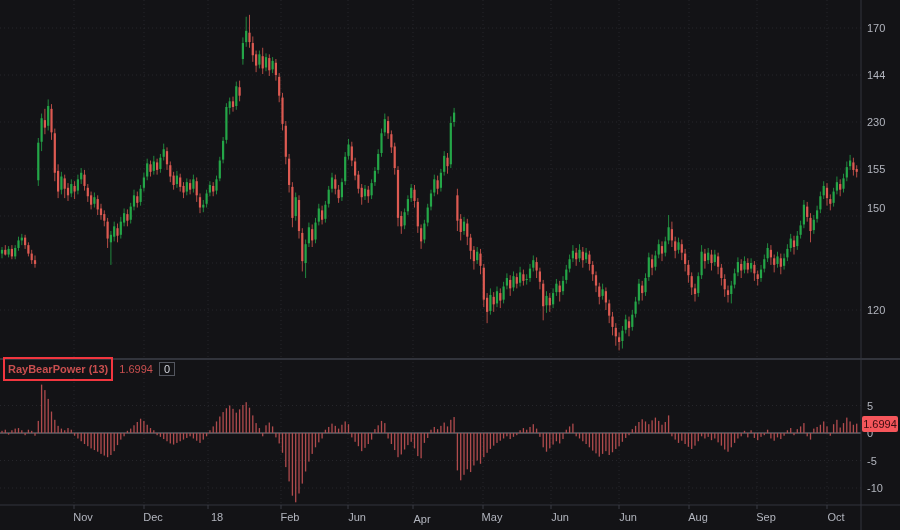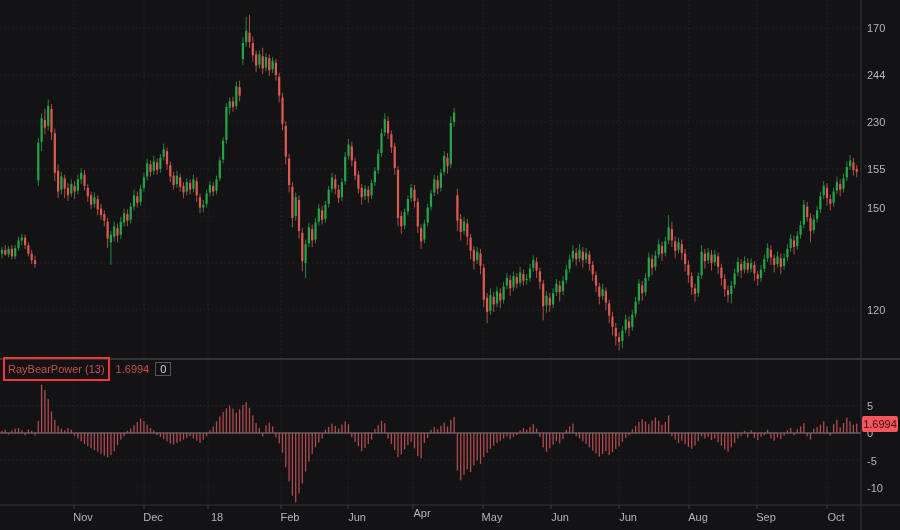--- a/index.html
+++ b/index.html
@@ -2,21 +2,21 @@
 <html><head>
 <meta charset="utf-8">
 <style>
   html,body{margin:0;padding:0;background:#0b0b0d;}
   .chart-root{position:relative;width:900px;height:530px;background:#131316;overflow:hidden;
     font-family:"Liberation Sans",sans-serif;}
   #plot{position:absolute;left:0;top:0;}
   .axis-label{position:absolute;color:#b2b5be;font-size:11px;line-height:12px;white-space:nowrap;}
   .time-label{position:absolute;color:#b2b5be;font-size:11px;line-height:12px;text-align:center;width:34px;}
   .legend{position:absolute;left:3px;top:361px;display:flex;align-items:center;gap:6px;height:16px;}
-  .legend-title{border:2px solid #f2363f;color:#c94f4f;font-size:11px;line-height:12px;padding:4px 3px;}
+  .legend-title{border:2px solid #f2363f;color:#c94f4f;font-size:11px;line-height:12px;padding:4px 3px;font-weight:bold;}
   .legend-value{color:#c94f4f;font-size:11px;}
   .legend-zero{border:1px solid #53565f;color:#d1d4dc;font-size:11px;line-height:12px;padding:0 4px;}
   .badge{position:absolute;left:862px;top:416px;width:36px;height:16px;background:#f6565b;color:#3a0d10;
     font-size:11px;line-height:16px;text-align:center;border-radius:2px;}
   .price-axis,.time-axis,.ind-axis{position:absolute;}
   .price-axis{left:862px;top:0;width:14px;height:358px;}
   .ind-axis{left:862px;top:360px;width:38px;height:145px;}
   .time-axis{left:0;top:505px;width:900px;height:25px;}
 </style>
 </head>
@@ -1372,40 +1372,40 @@
       <line x1="483" y1="505" x2="483" y2="509" stroke="#3a3d45" stroke-width="1"></line>
       <line x1="551" y1="505" x2="551" y2="509" stroke="#3a3d45" stroke-width="1"></line>
       <line x1="619" y1="505" x2="619" y2="509" stroke="#3a3d45" stroke-width="1"></line>
       <line x1="689" y1="505" x2="689" y2="509" stroke="#3a3d45" stroke-width="1"></line>
       <line x1="757" y1="505" x2="757" y2="509" stroke="#3a3d45" stroke-width="1"></line>
       <line x1="827" y1="505" x2="827" y2="509" stroke="#3a3d45" stroke-width="1"></line>
     </svg>
 
   <div class="price-axis" id="price-axis">
       <div class="axis-label" style="left: 5px; top: 22px;">170</div>
-      <div class="axis-label" style="left: 5px; top: 69px;">244</div>
+      <div class="axis-label" style="left: 5px; top: 69px;">144</div>
       <div class="axis-label" style="left: 5px; top: 116px;">230</div>
       <div class="axis-label" style="left: 5px; top: 163px;">155</div>
       <div class="axis-label" style="left: 5px; top: 202px;">150</div>
       <div class="axis-label" style="left: 5px; top: 257px; margin-left: 40px;">145</div>
       <div class="axis-label" style="left: 5px; top: 304px;">120</div>
     </div>
   <div class="ind-axis" id="ind-axis">
       <div class="axis-label" style="left: 5px; top: 39.5px;">5</div>
       <div class="axis-label" style="left: 5px; top: 67px;">0</div>
       <div class="axis-label" style="left: 5px; top: 94.5px;">-5</div>
       <div class="axis-label" style="left: 5px; top: 122px;">-10</div>
     </div>
   <div class="time-axis" id="time-axis">
       <div class="time-label" style="left: 66px; top: 6px;">Nov</div>
       <div class="time-label" style="left: 136px; top: 6px;">Dec</div>
       <div class="time-label" style="left: 200px; top: 6px;">18</div>
       <div class="time-label" style="left: 273px; top: 6px;">Feb</div>
       <div class="time-label" style="left: 340px; top: 6px;">Jun</div>
-      <div class="time-label" style="left: 405px; top: 2px;">Apr</div>
+      <div class="time-label" style="left: 405px; top: 8px;">Apr</div>
       <div class="time-label" style="left: 475px; top: 6px;">May</div>
       <div class="time-label" style="left: 543px; top: 6px;">Jun</div>
       <div class="time-label" style="left: 611px; top: 6px;">Jun</div>
       <div class="time-label" style="left: 681px; top: 6px;">Aug</div>
       <div class="time-label" style="left: 749px; top: 6px;">Sep</div>
       <div class="time-label" style="left: 819px; top: 6px;">Oct</div>
     </div>
 
   <div class="legend">
     <span class="legend-title">RayBearPower (13)</span>

